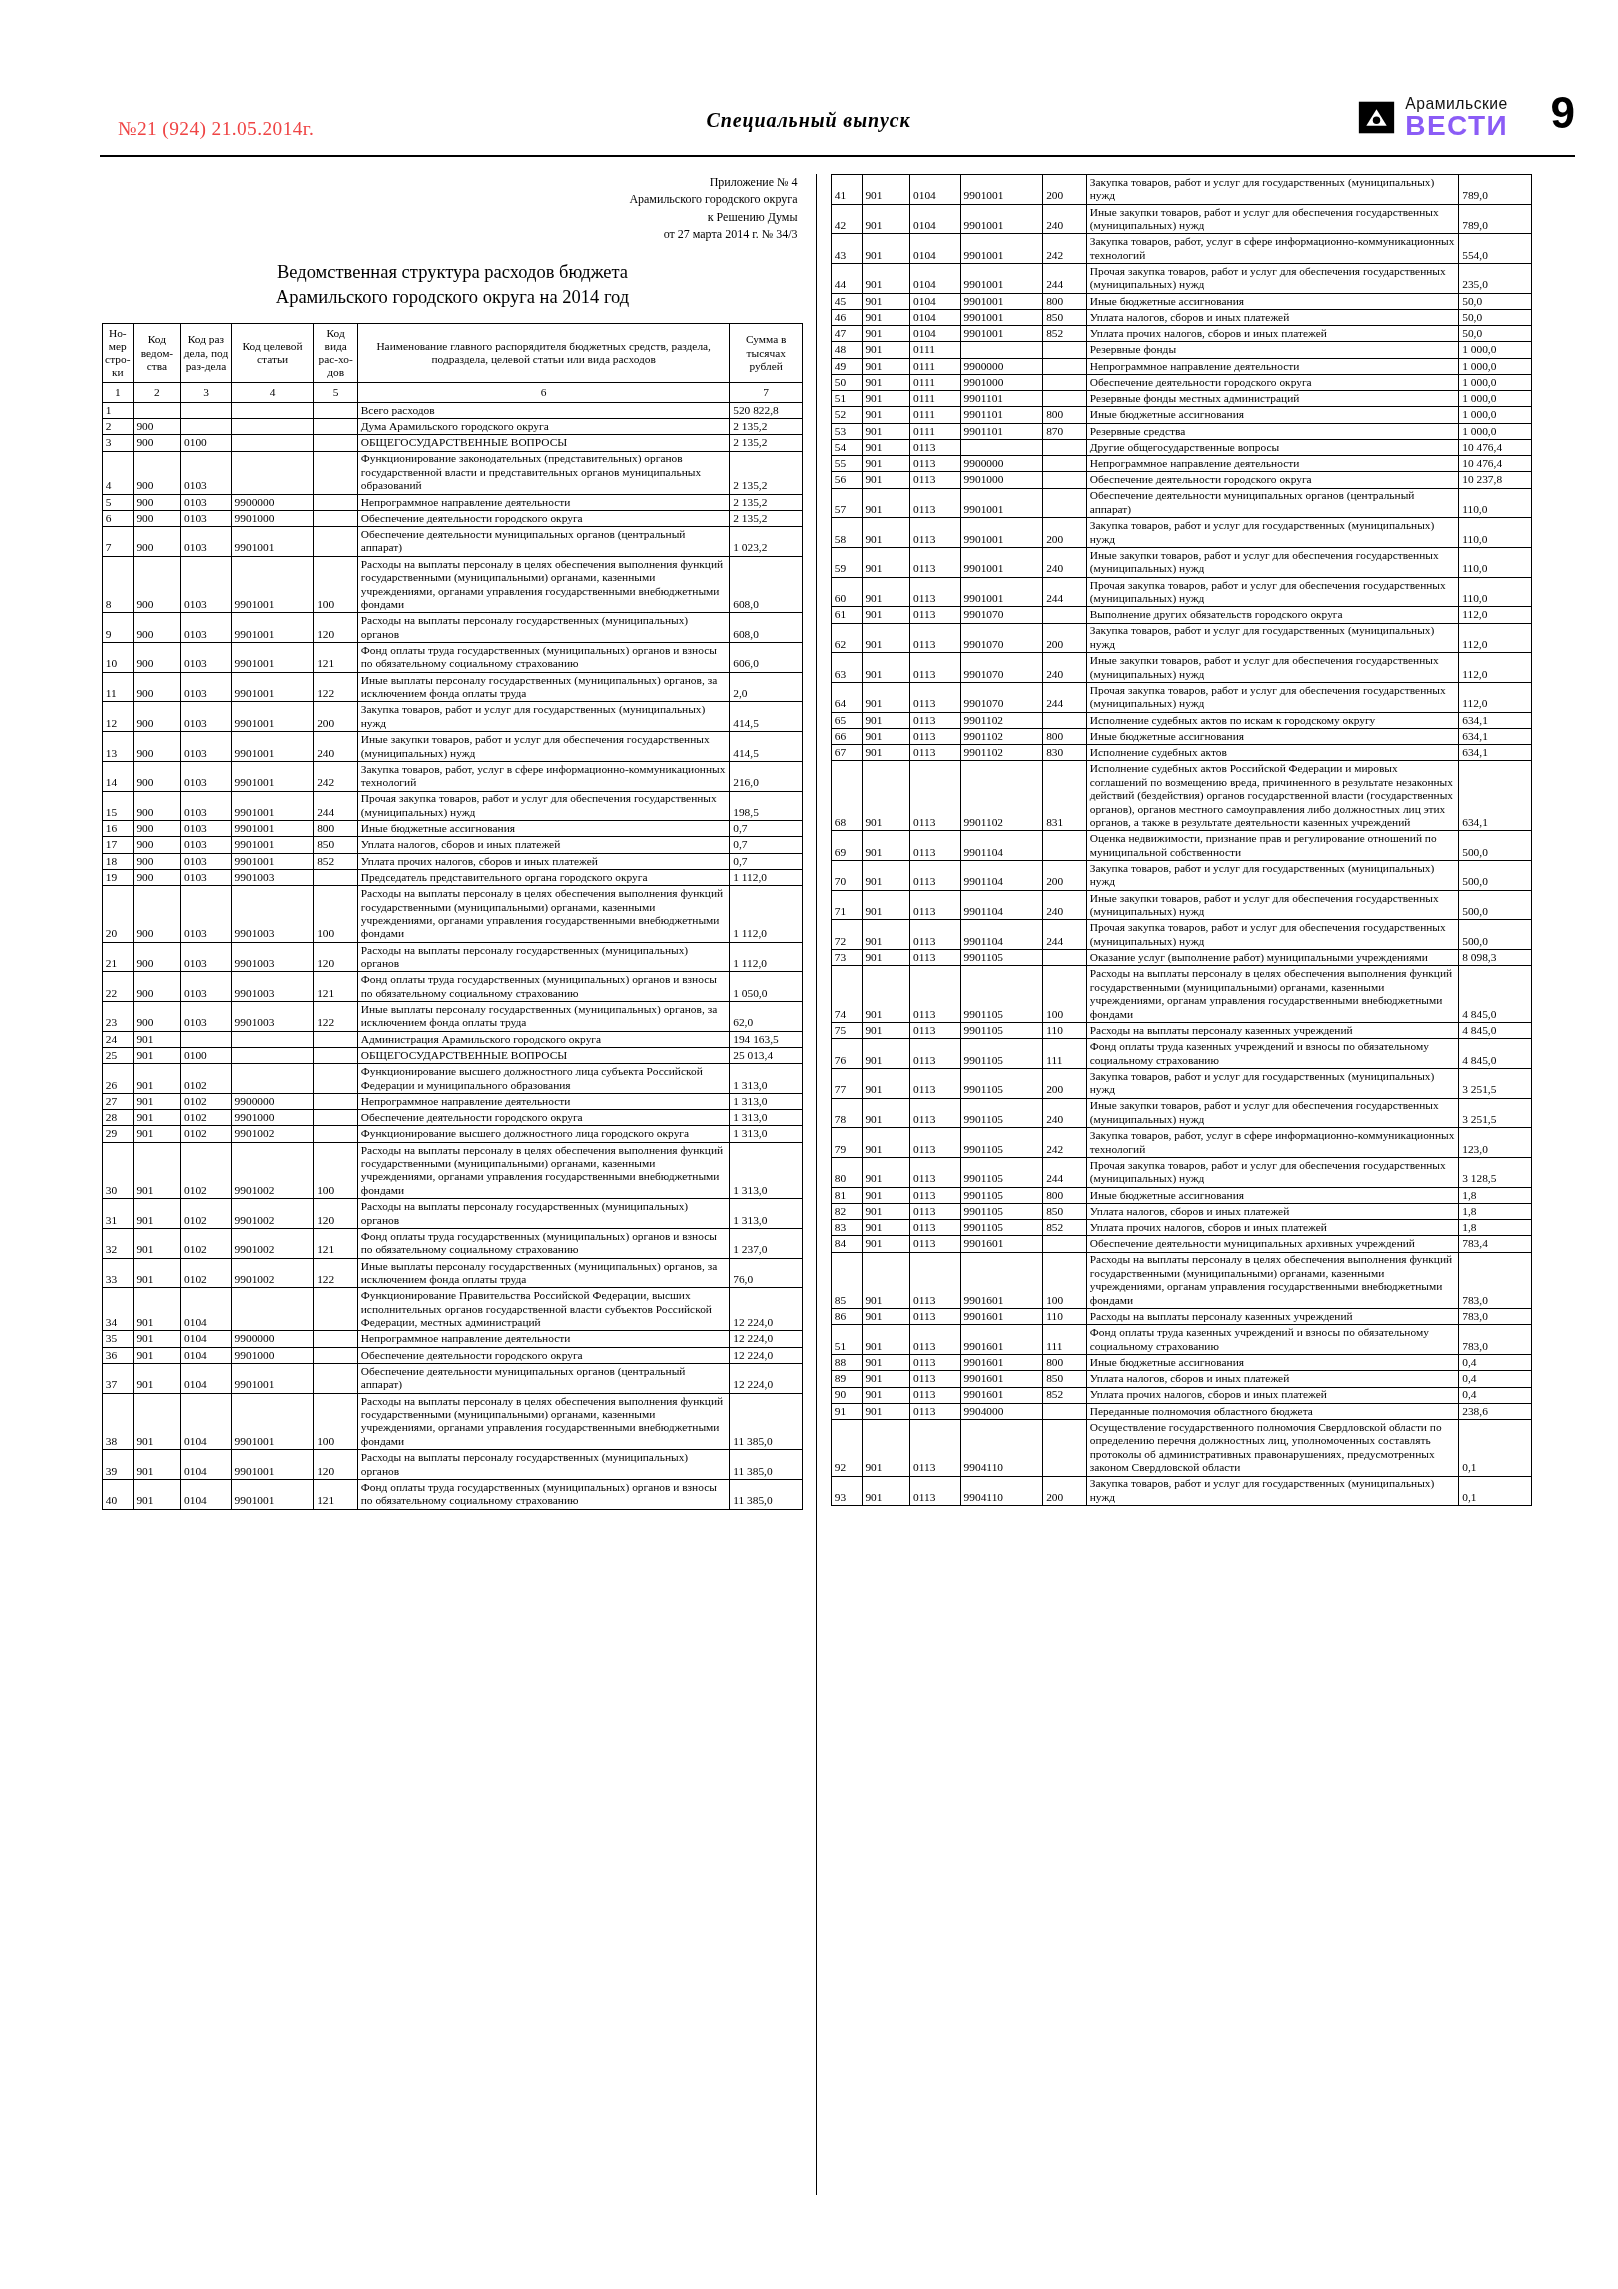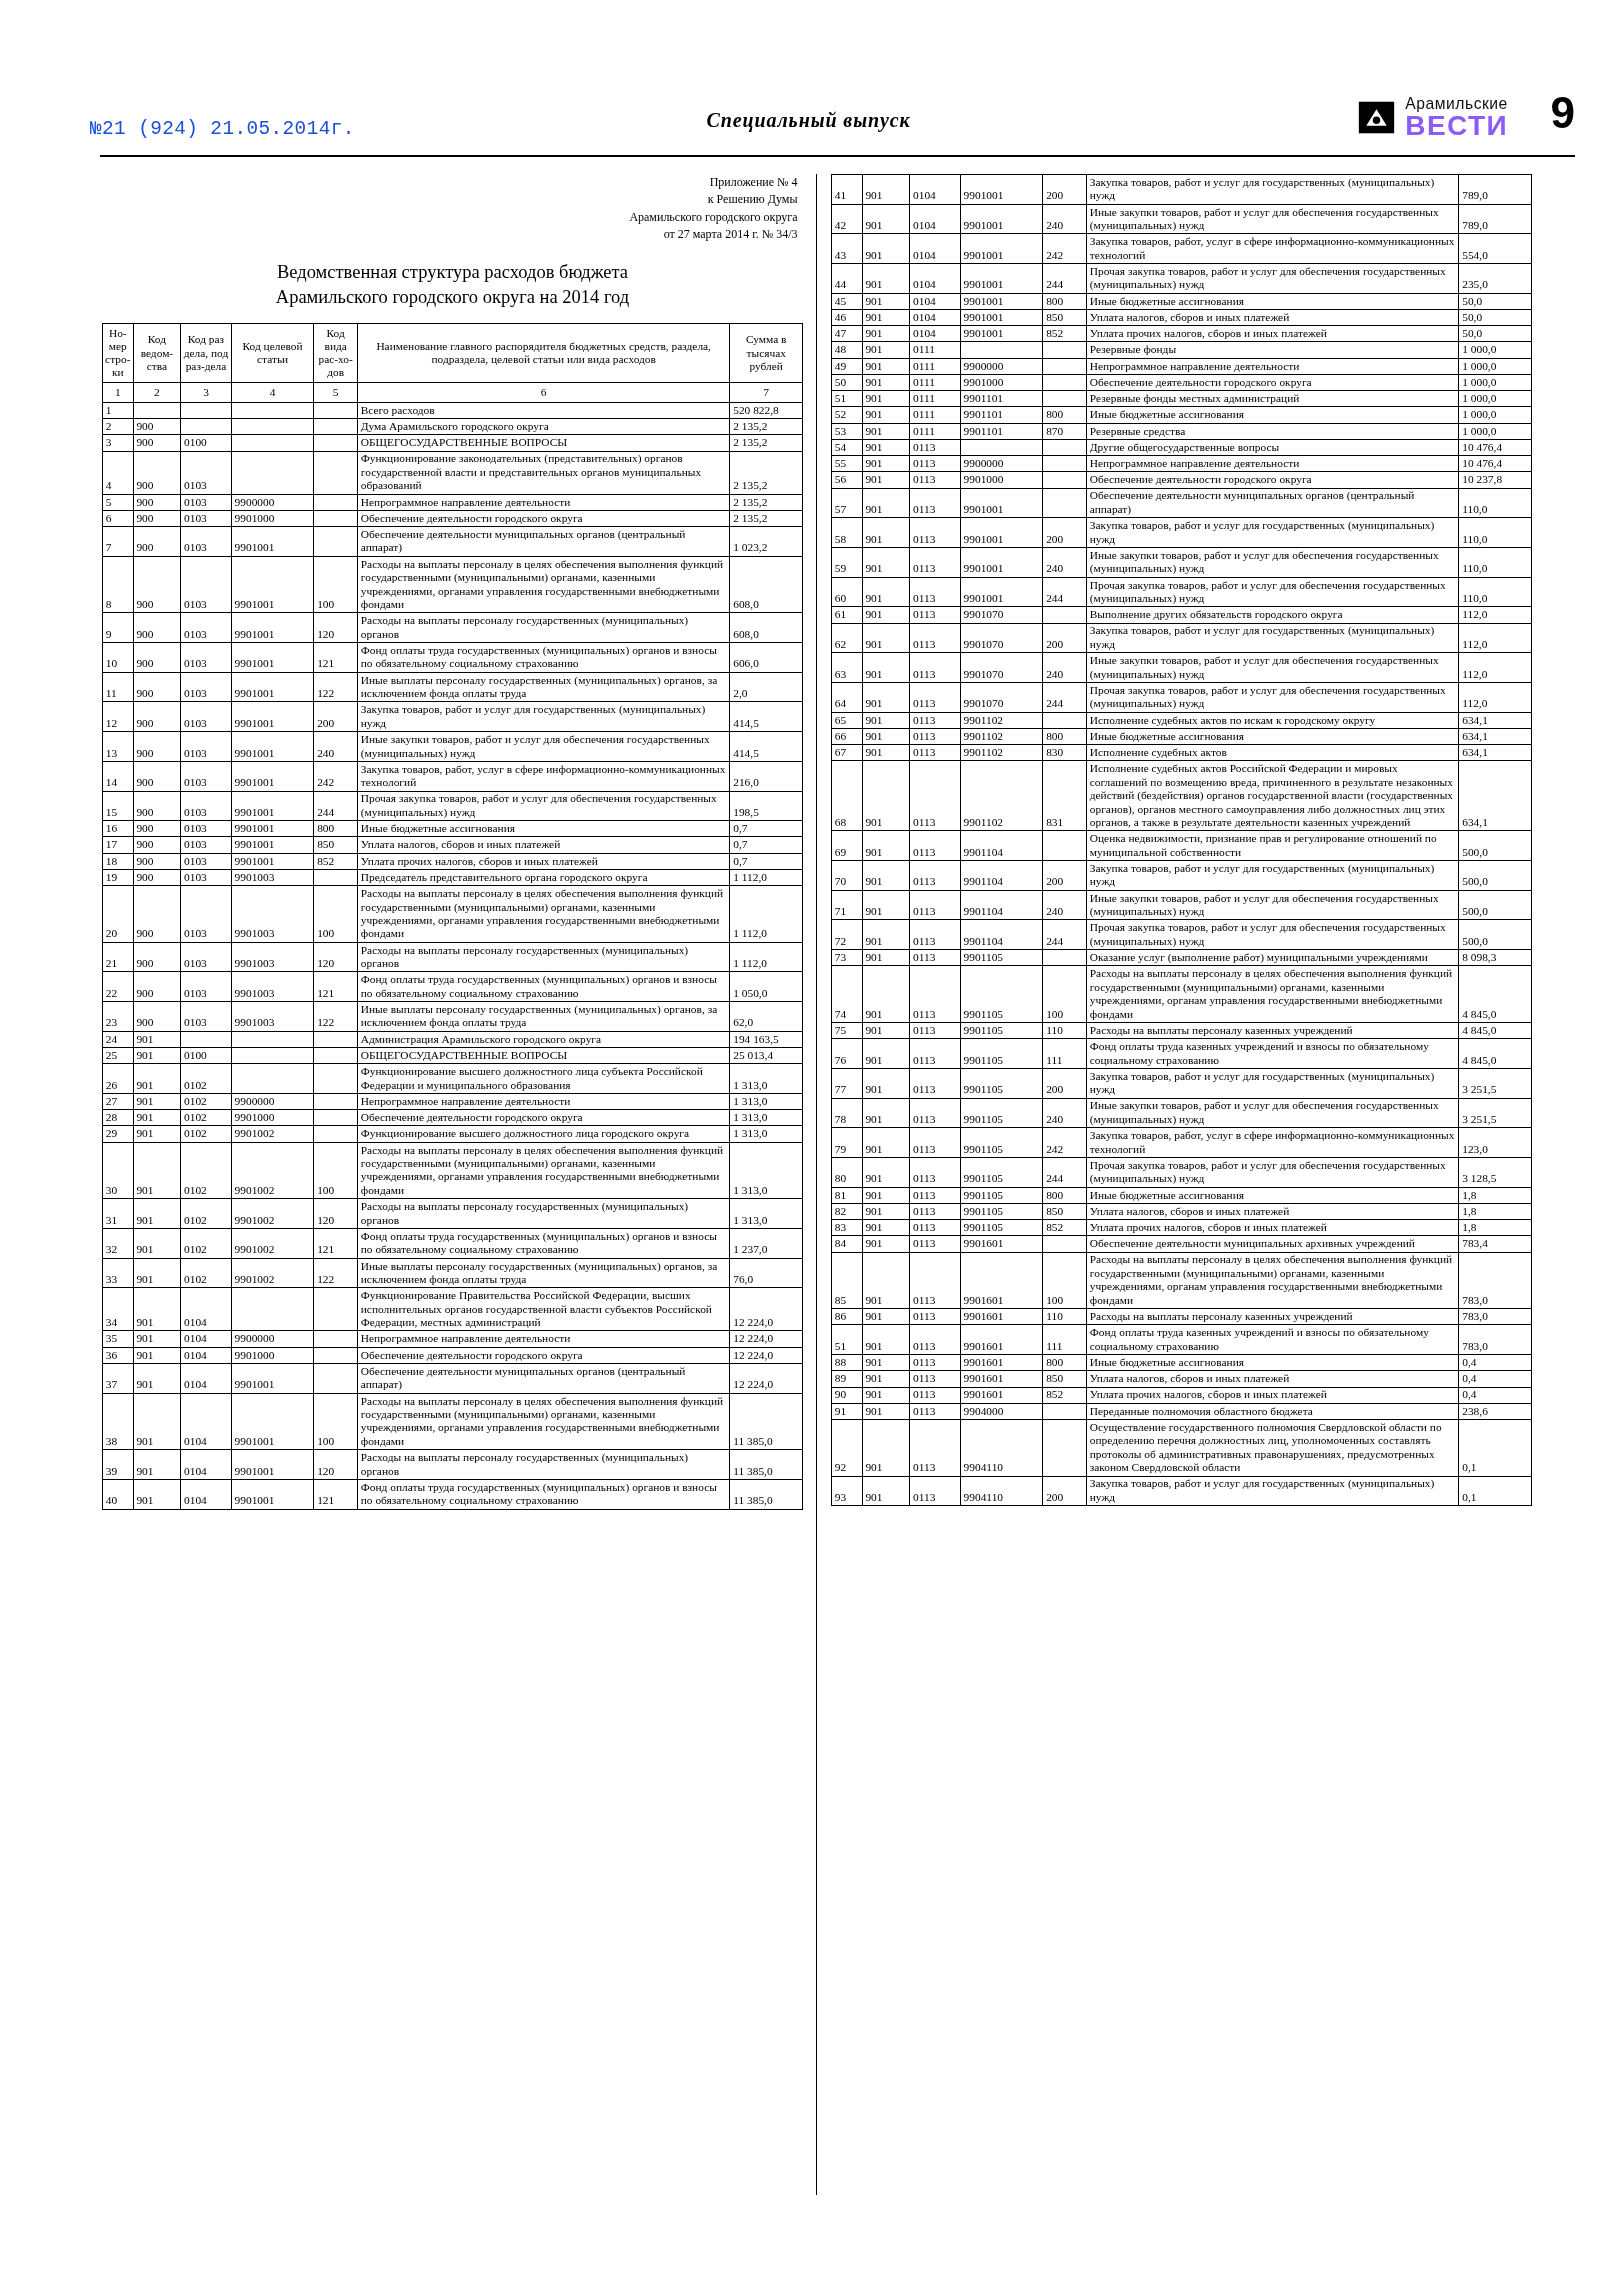--- a/index.html
+++ b/index.html
@@ -24,26 +24,26 @@
 
   
   .masthead {
     position: absolute;
     left: 0; top: 0;
     width: 1619px;
     height: 100px;
   }
   .issue-line {
     position: absolute;
-    left: 90px;
+    left: 118px;
     top: 118px;
-    font-family: Liberation Mono, monospace;
+    font-family: Liberation Serif, serif;
     font-size: 19.4px;
     letter-spacing: 0.4px;
-    color: #1d4ed8;
+    color: #ef4444;
   }
   .special-title {
     position: absolute;
     left: 0; right: 2px;
     top: 109px;
     text-align: center;
     font-family: "Liberation Serif", serif;
     font-style: italic;
     font-weight: bold;
     font-size: 20px;
@@ -189,22 +189,22 @@
     </div>
     <div class="page-number">9</div>
     <div class="rule"></div>
   </div>
 
   <div class="col-divider"></div>
 
   <div class="col col-left">
     <div class="doc-ref">
       <div>Приложение № 4</div>
+      <div>Арамильского городского округа</div>
       <div>к Решению Думы</div>
-      <div>Арамильского городского округа</div>
       <div>от 27 марта 2014 г. № 34/3</div>
     </div>
     <div class="doc-title">
       <div>Ведомственная структура расходов бюджета</div>
       <div>Арамильского городского округа на 2014 год</div>
     </div>
 
     <table class="budget">
       <thead>
         <tr>

